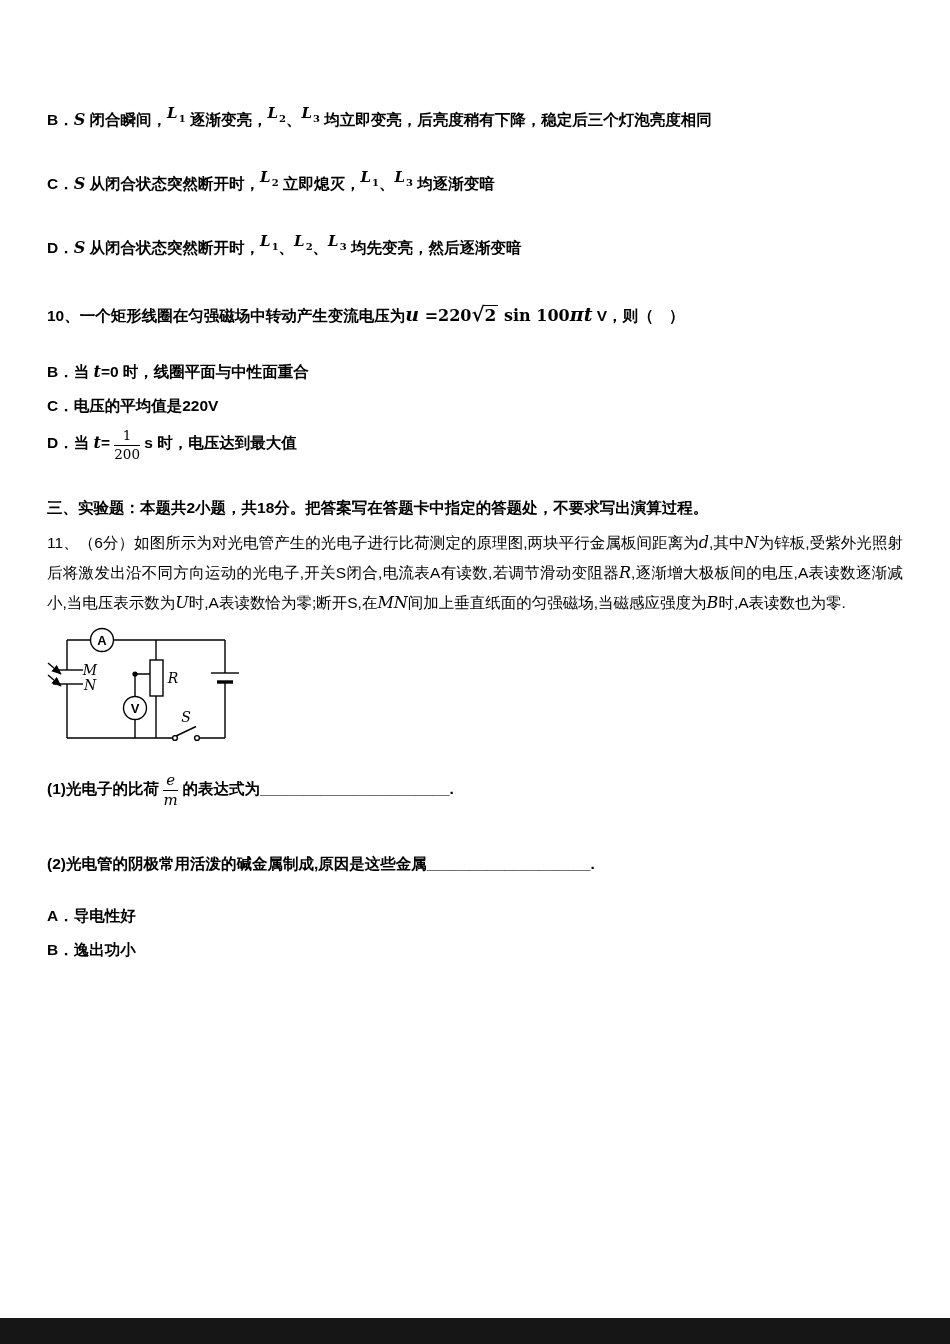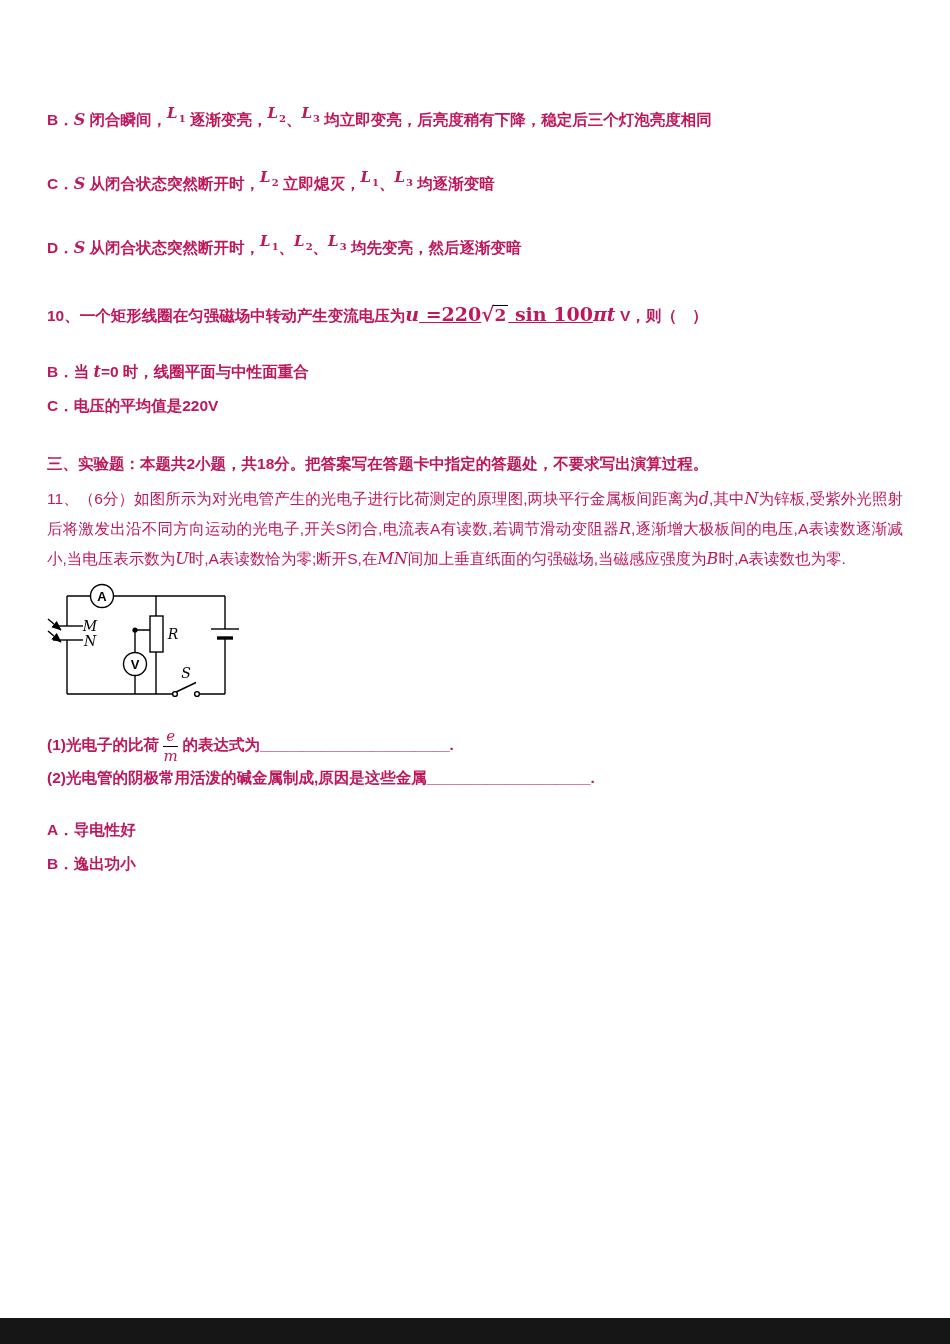--- a/index.html
+++ b/index.html
@@ -1,29 +1,29 @@
 <!DOCTYPE html>
 <html><head>
 <meta charset="utf-8">
 <style>
   html,body{margin:0;padding:0;background:#e8e8e8;}
   .page{position:relative;width:950px;height:1344px;background:#fff;box-sizing:border-box;
         padding:108px 47px 12px 47px;overflow:hidden;
-        font-family:"Liberation Sans","DejaVu Sans",sans-serif;color:#be185d;}
+        font-family:"Liberation Sans","DejaVu Sans",sans-serif;color:#000000;}
   .ln{font-size:15.5px;line-height:24px;font-weight:600;white-space:pre-wrap;}
   .reg{font-weight:400;}
   .just{text-align:justify;}
   .mb34{margin-bottom:34px}.mb30{margin-bottom:30px}.mb10{margin-bottom:10px}
-  .mt8{margin-top:8px}.mt34{margin-top:34px}.mt20{margin-top:8px}.mt42{}.mt12{margin-top:28px}
+  .mt8{margin-top:8px}.mt34{margin-top:34px}.mt20{margin-top:8px}.mt42{margin-top:42px}.mt12{margin-top:28px}
   .lh28{line-height:28px}
   .lh38{line-height:30px}
 
   .t-n{}
   .t-i{font-family:"DejaVu Serif","Liberation Serif",serif;font-style:italic;font-size:16px;}
-  .t-f{font-family:"DejaVu Serif","Liberation Serif",serif;font-size:19px;text-decoration:underline;}
+  .t-f{font-family:"DejaVu Serif","Liberation Serif",serif;font-size:16px;}
   .t-fi{font-family:"DejaVu Serif","Liberation Serif",serif;font-style:italic;font-size:19px;}
 
   .lvar{font-family:"DejaVu Serif","Liberation Serif",serif;position:relative;top:-7px;display:inline-block;}
   .lvar .lv-l{font-style:italic;font-size:15px;}
   .lvar sub{font-size:10px;font-style:normal;vertical-align:-4px;margin-left:1px;}
 
   .frac{display:inline-block;vertical-align:-11px;text-align:center;
         font-family:"DejaVu Serif","Liberation Serif",serif;font-size:13.5px;line-height:1.15;font-weight:400;}
   .frac .fr-n{display:block;border-bottom:1.2px solid #000;padding:0 3px 1px 3px;}
   .frac .fr-d{display:block;padding-top:1px;}
@@ -48,20 +48,21 @@
     <div class="ln mb34"><span class="t-n">B．</span><span class="t-i">S</span><span class="t-n"> 闭合瞬间，</span><span class="lvar"><span class="lv-l">L</span><sub>1</sub></span><span class="t-n"> 逐渐变亮，</span><span class="lvar"><span class="lv-l">L</span><sub>2</sub></span><span class="t-n">、</span><span class="lvar"><span class="lv-l">L</span><sub>3</sub></span><span class="t-n"> 均立即变亮，后亮度稍有下降，稳定后三个灯泡亮度相同</span></div>
     <div class="ln mb34"><span class="t-n">C．</span><span class="t-i">S</span><span class="t-n"> 从闭合状态突然断开时，</span><span class="lvar"><span class="lv-l">L</span><sub>2</sub></span><span class="t-n"> 立即熄灭，</span><span class="lvar"><span class="lv-l">L</span><sub>1</sub></span><span class="t-n">、</span><span class="lvar"><span class="lv-l">L</span><sub>3</sub></span><span class="t-n"> 均逐渐变暗</span></div>
     <div class="ln mb34"><span class="t-n">D．</span><span class="t-i">S</span><span class="t-n"> 从闭合状态突然断开时，</span><span class="lvar"><span class="lv-l">L</span><sub>1</sub></span><span class="t-n">、</span><span class="lvar"><span class="lv-l">L</span><sub>2</sub></span><span class="t-n">、</span><span class="lvar"><span class="lv-l">L</span><sub>3</sub></span><span class="t-n"> 均先变亮，然后逐渐变暗</span></div>
   </div>
 
 
   <div>
     <div class="ln lh28 mb30"><span class="t-n">10、一个矩形线圈在匀强磁场中转动产生变流电压为</span><span class="t-fi">u</span><span class="t-f"> =220</span><span class="sq-sign">√</span><span class="sq-val">2</span><span class="t-f"> sin 100</span><span class="t-fi">πt</span><span class="t-n"> V，则（　）</span></div>
     <div class="ln mb10"><span class="t-n">B．当 </span><span class="t-i">t</span><span class="t-n">=0 时，线圈平面与中性面重合</span></div>
     <div class="ln mb10"><span class="t-n">C．电压的平均值是220V</span></div>
+    <div class="ln mt8"><span class="t-n">D．当 </span><span class="t-i">t</span><span class="t-n">= </span><span class="frac"><span class="fr-n">1</span><span class="fr-d">200</span></span><span class="t-n"> s 时，电压达到最大值</span></div>
   </div>
 
   <div class="ln mt34"><span class="t-n">三、实验题：本题共2小题，共18分。把答案写在答题卡中指定的答题处，不要求写出演算过程。</span></div>
 
   <div>
     <div class="ln reg lh38 just mt8"><span class="t-n">11、（6分）如图所示为对光电管产生的光电子进行比荷测定的原理图,两块平行金属板间距离为</span><span class="t-i">d</span><span class="t-n">,其中</span><span class="t-i">N</span><span class="t-n">为锌板,受紫外光照射后将激发出沿不同方向运动的光电子,开关S闭合,电流表A有读数,若调节滑动变阻器</span><span class="t-i">R</span><span class="t-n">,逐渐增大极板间的电压,A表读数逐渐减小,当电压表示数为</span><span class="t-i">U</span><span class="t-n">时,A表读数恰为零;断开S,在</span><span class="t-i">MN</span><span class="t-n">间加上垂直纸面的匀强磁场,当磁感应强度为</span><span class="t-i">B</span><span class="t-n">时,A表读数也为零.</span></div>
 
     <div class="diagram-wrap">
       <svg width="210" height="142" viewBox="0 0 210 142" xmlns="http://www.w3.org/2000/svg">
         <defs>

